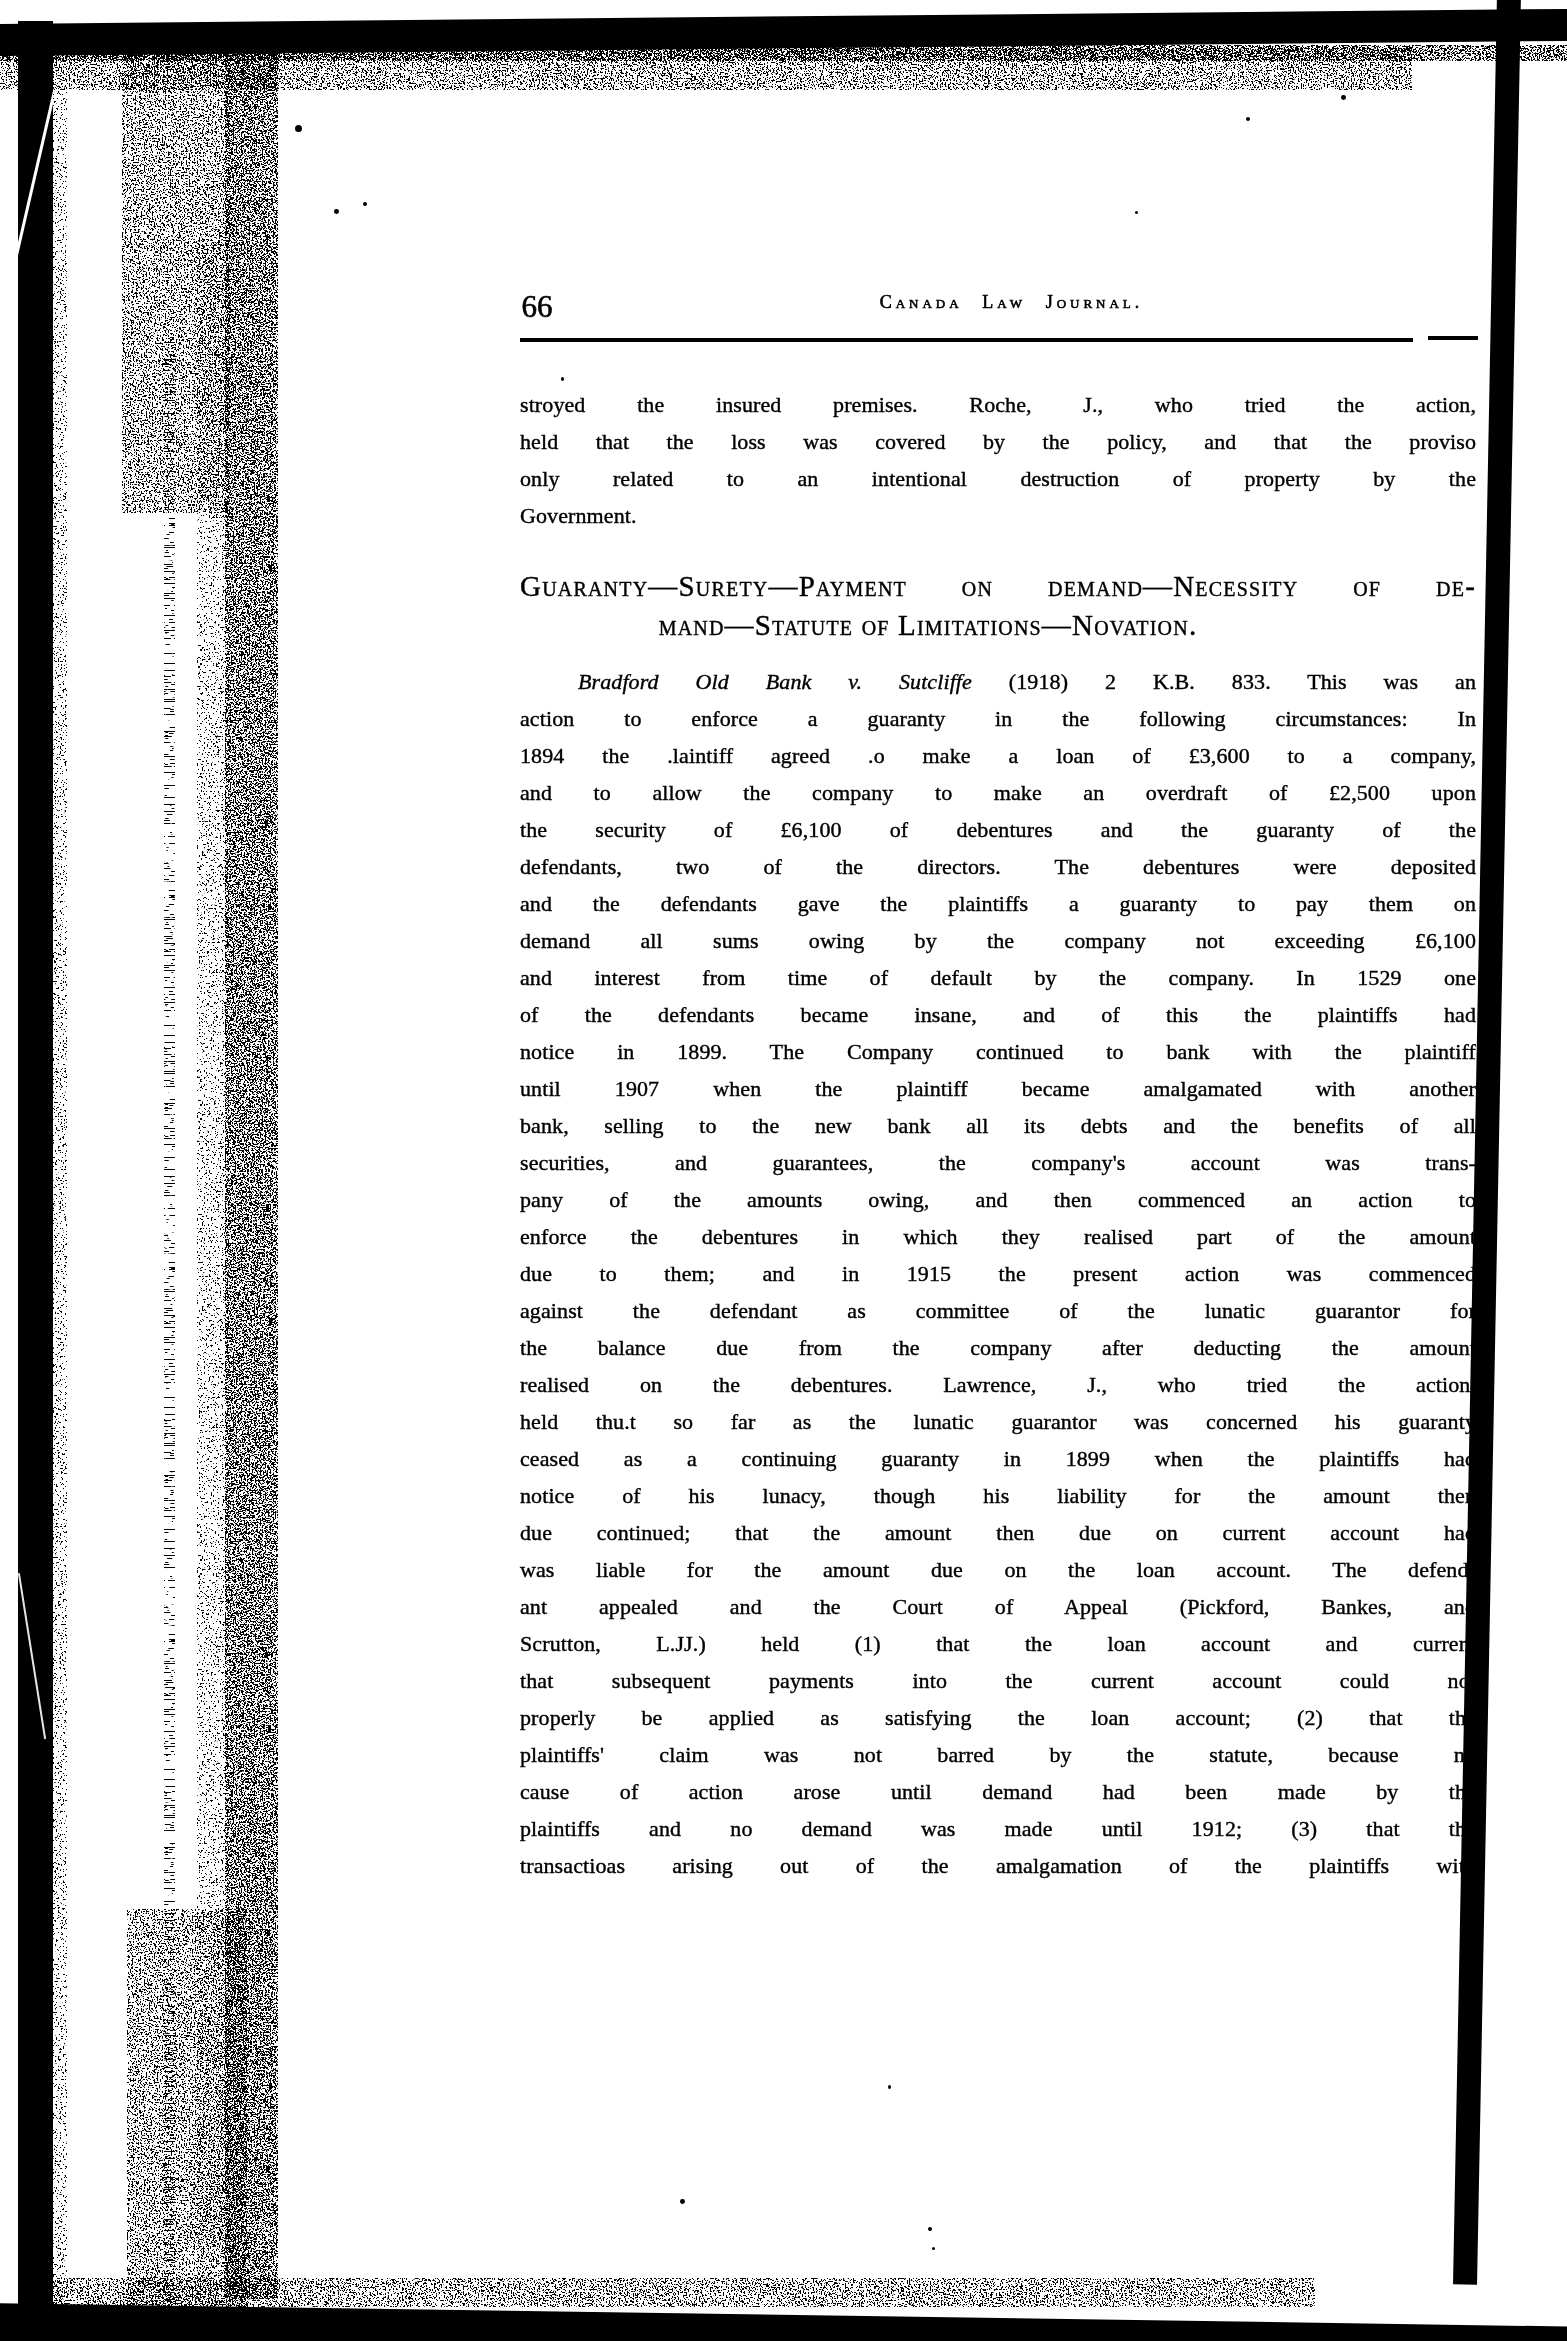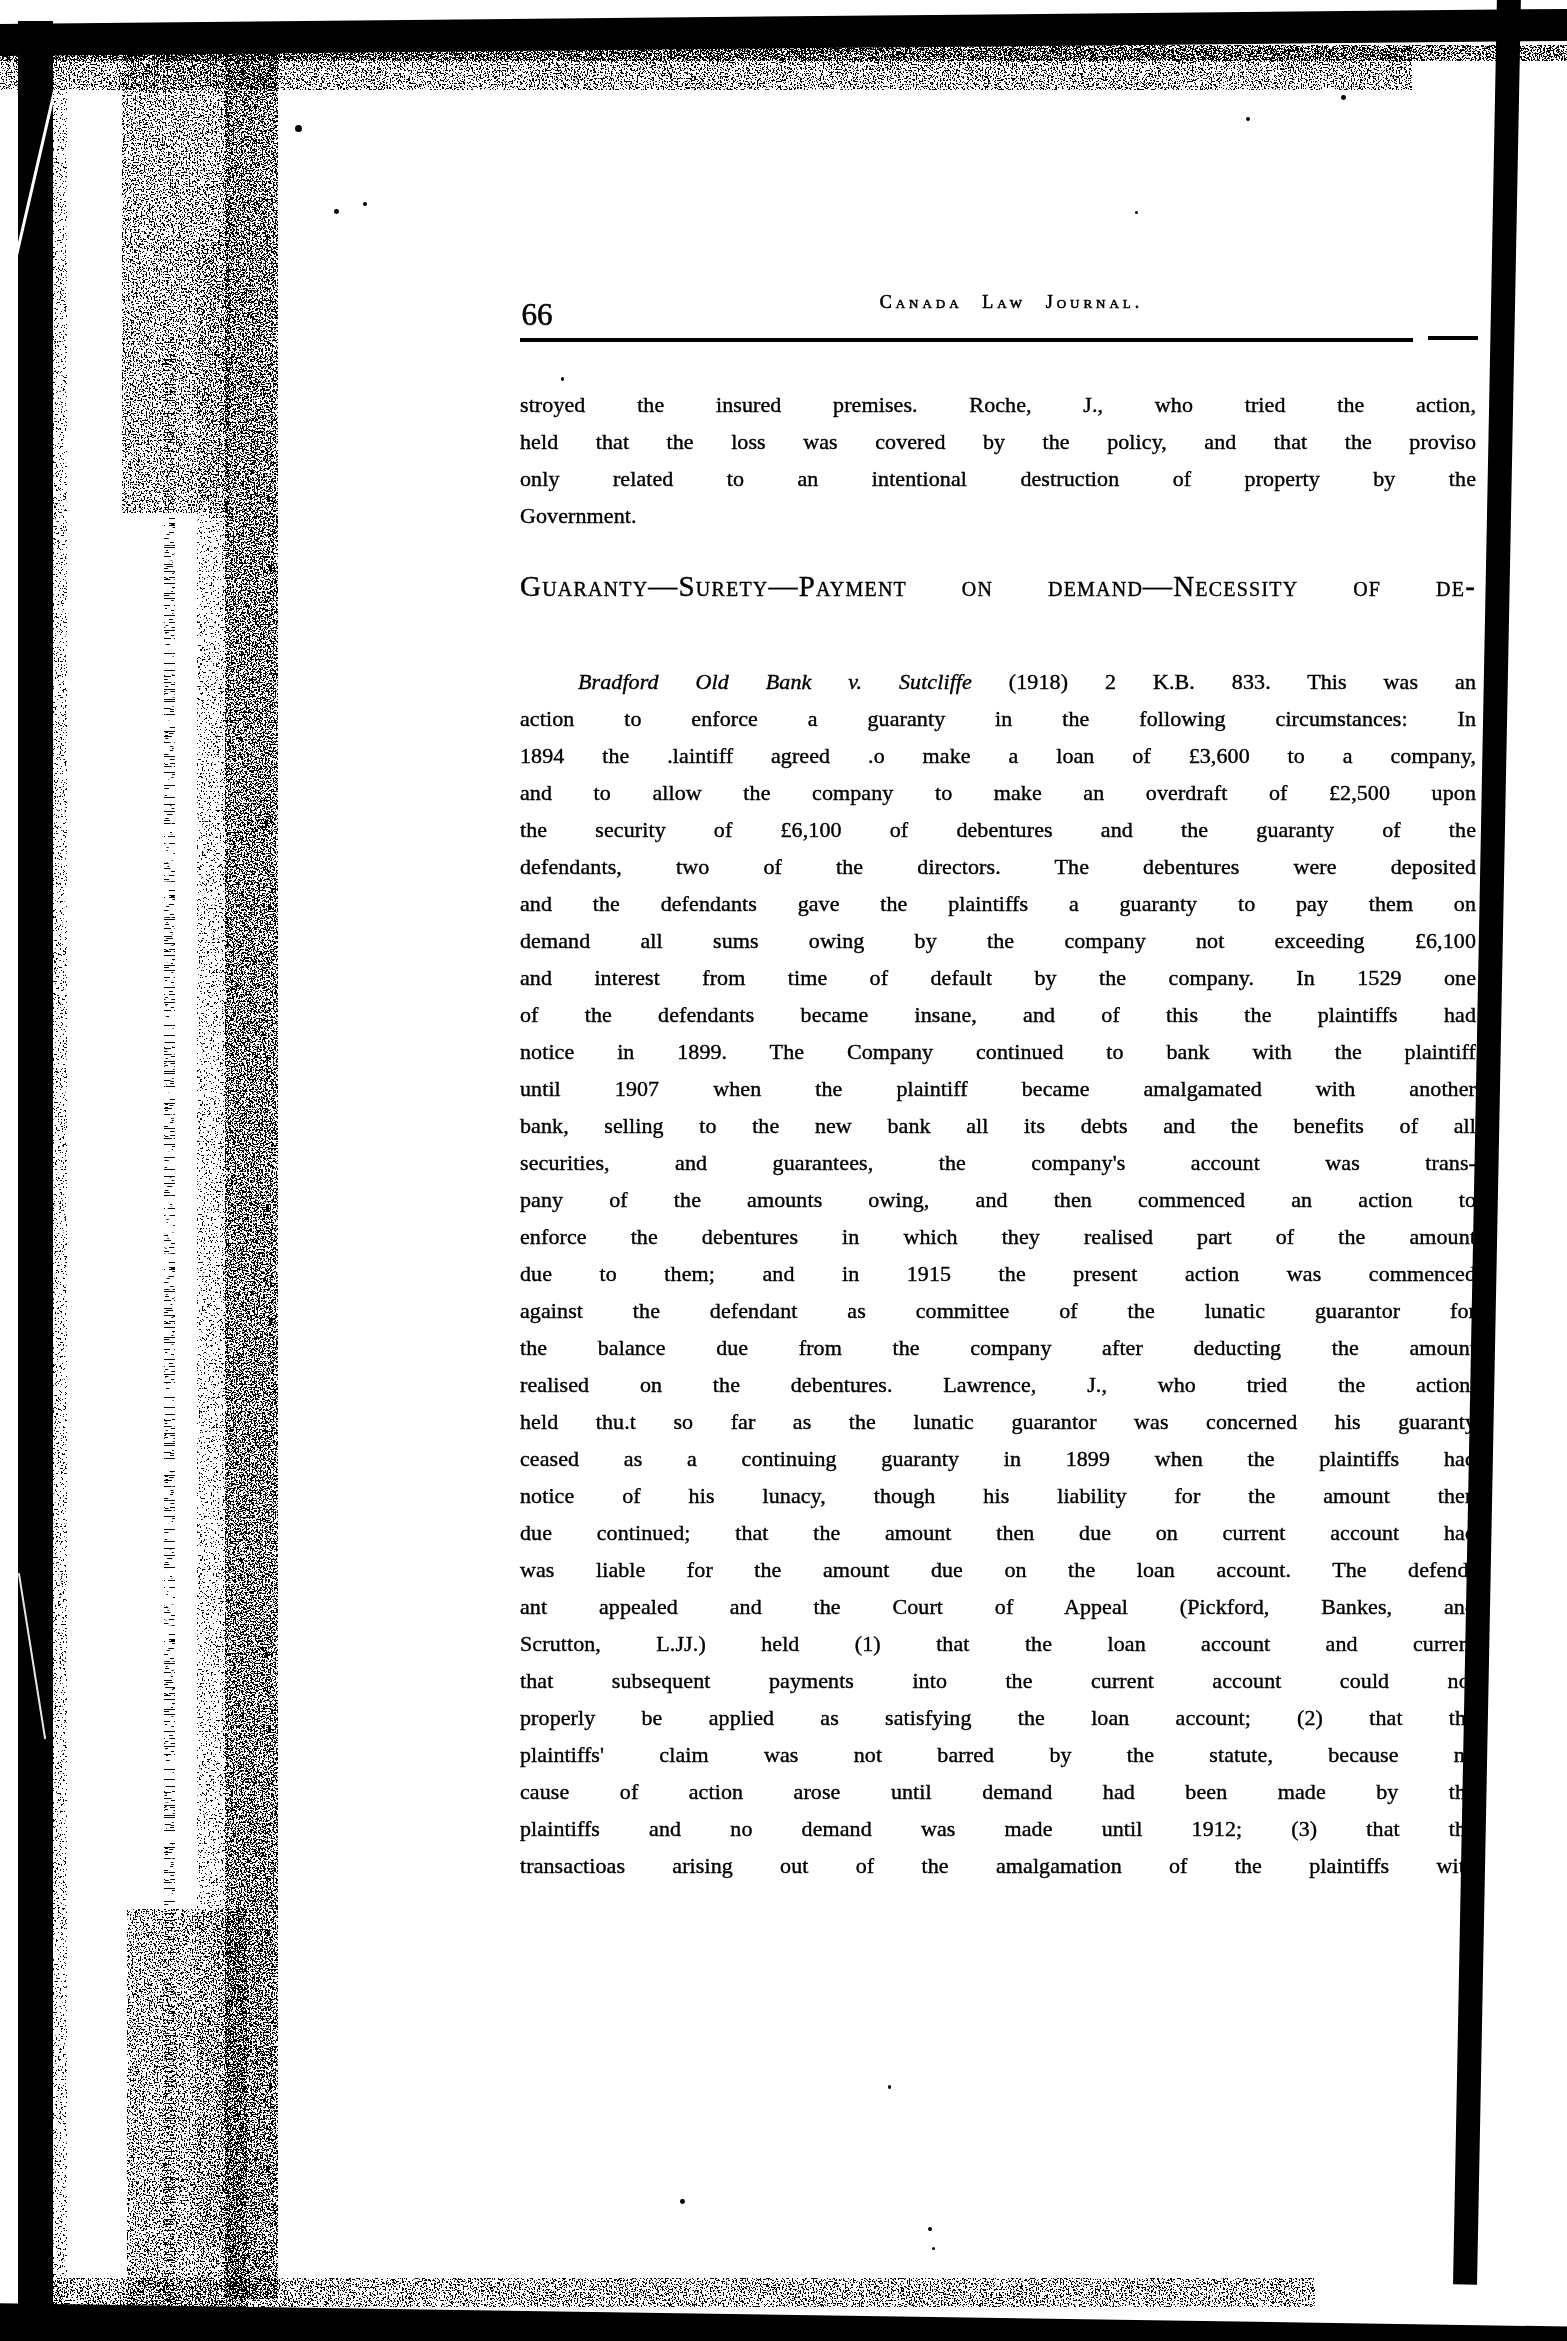--- a/index.html
+++ b/index.html
@@ -7,21 +7,21 @@
         font-family:"Liberation Serif","DejaVu Serif",serif;color:#000;}
 
   
   .textblock{position:absolute;left:520px;width:956px;}
   .body-text{font-size:22px;line-height:37px;letter-spacing:0.1px;
              -webkit-text-stroke:0.4px #000;}
   .line{text-align:justify;text-align-last:justify;white-space:normal;}
   .line.last{text-align-last:left;}
 
   .header-row{top:289px;height:40px;font-variant:small-caps;}
-  .page-number{position:absolute;left:1.6px;top:8px;font-size:31px;-webkit-text-stroke:0.6px #000;}
+  .page-number{position:absolute;left:1.6px;top:0;font-size:31px;-webkit-text-stroke:0.6px #000;}
   .journal-title{position:absolute;left:0;right:0;top:3.2px;text-align:center;font-size:18px;
                  letter-spacing:4px;word-spacing:11.2px;padding-left:27px;
                  -webkit-text-stroke:0.6px #000;}
 
   .rule{position:absolute;background:#000;height:4px;}
   .rule-main{left:520px;top:338px;width:893px;}
   .rule-tail{left:1428px;top:336px;width:50px;}
 
   .para1{top:386px;line-height:37px;}
 
@@ -143,20 +143,21 @@
 
   <div class="textblock body-text para1">
       <div class="line">stroyed the insured premises. Roche, J., who tried the action,</div>
       <div class="line">held that the loss was covered by the policy, and that the proviso</div>
       <div class="line">only related to an intentional destruction of property by the</div>
       <div class="line last">Government.</div>
     </div>
 
   <div class="textblock body-text heading">
     <div class="heading-l1">Guaranty—Surety—Payment on demand—Necessity of de-</div>
+    <div class="heading-l2">mand—Statute of Limitations—Novation.</div>
   </div>
 
   <div class="textblock body-text case-para">
     <div class="line case-first">
       <span class="em">Bradford Old Bank v. Sutcliffe</span><span> (1918) 2 K.B. 833. This was an</span>
     </div>
   <div class="line">action to enforce a guaranty in the following circumstances: In</div>
       <div class="line">1894 the .laintiff agreed .o make a loan of £3,600 to a company,</div>
       <div class="line">and to allow the company to make an overdraft of £2,500 upon</div>
       <div class="line">the security of £6,100 of debentures and the guaranty of the</div>

